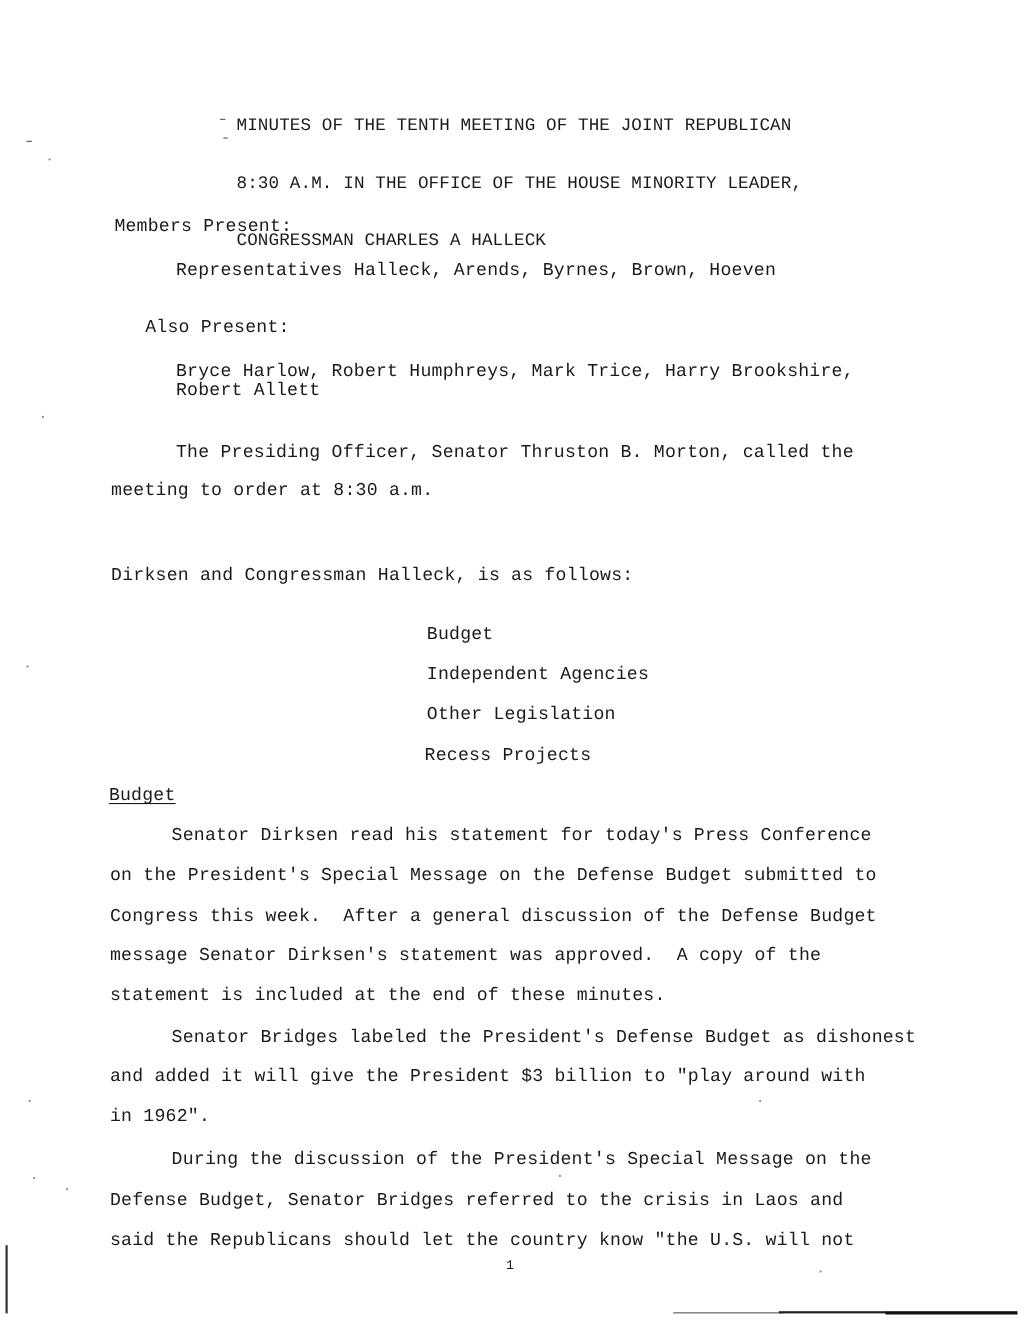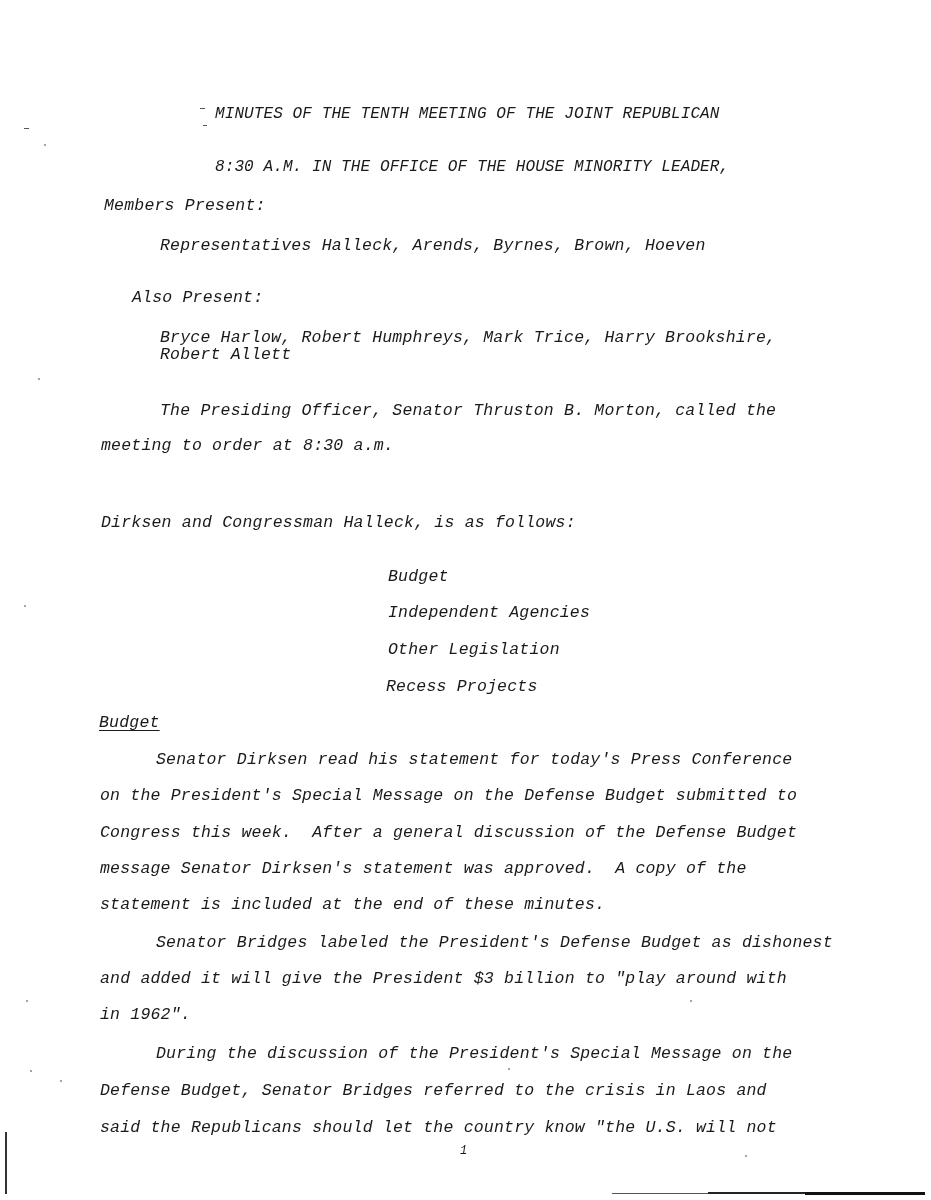--- a/index.html
+++ b/index.html
@@ -13,21 +13,20 @@
       position: relative;
       overflow: hidden;
       font-family: "Liberation Mono", "DejaVu Sans Mono", monospace;
       color: #1a1a1a;
     }
     .page {
       position: absolute;
       left: 0; top: 0;
       width: 931px;
       height: 1200px;
-      font-style: italic;
     }
     .t {
       position: absolute;
       white-space: pre;
       font-size: 16.5px;
       letter-spacing: 0.2px;
       line-height: 18px;
     }
     .title {
       position: absolute;
@@ -84,20 +83,21 @@
     }
   </style>
 </head>
 <body>
 
 <div class="page">
 
   <div class="title">
     <div>MINUTES OF THE TENTH MEETING OF THE JOINT REPUBLICAN</div>
     <div>8:30 A.M. IN THE OFFICE OF THE HOUSE MINORITY LEADER,</div>
+    <div>CONGRESSMAN CHARLES A HALLECK</div>
   </div>
 
   <div class="margin-mark" style="left:200px;top:108px;width:5px;height:1px;"></div>
   <div class="margin-mark" style="left:203px;top:125px;width:4px;height:1px;"></div>
   <div class="margin-mark" style="left:24px;top:128px;width:5px;height:1px;"></div>
 
   <div class="t" style="left:104px;top:197px;">Members Present:</div>
   <div class="t" style="left:160px;top:237px;">Representatives Halleck, Arends, Byrnes, Brown, Hoeven</div>
 
   <div class="t" style="left:88px;top:289px;margin-left:44px;">Also Present:</div>

